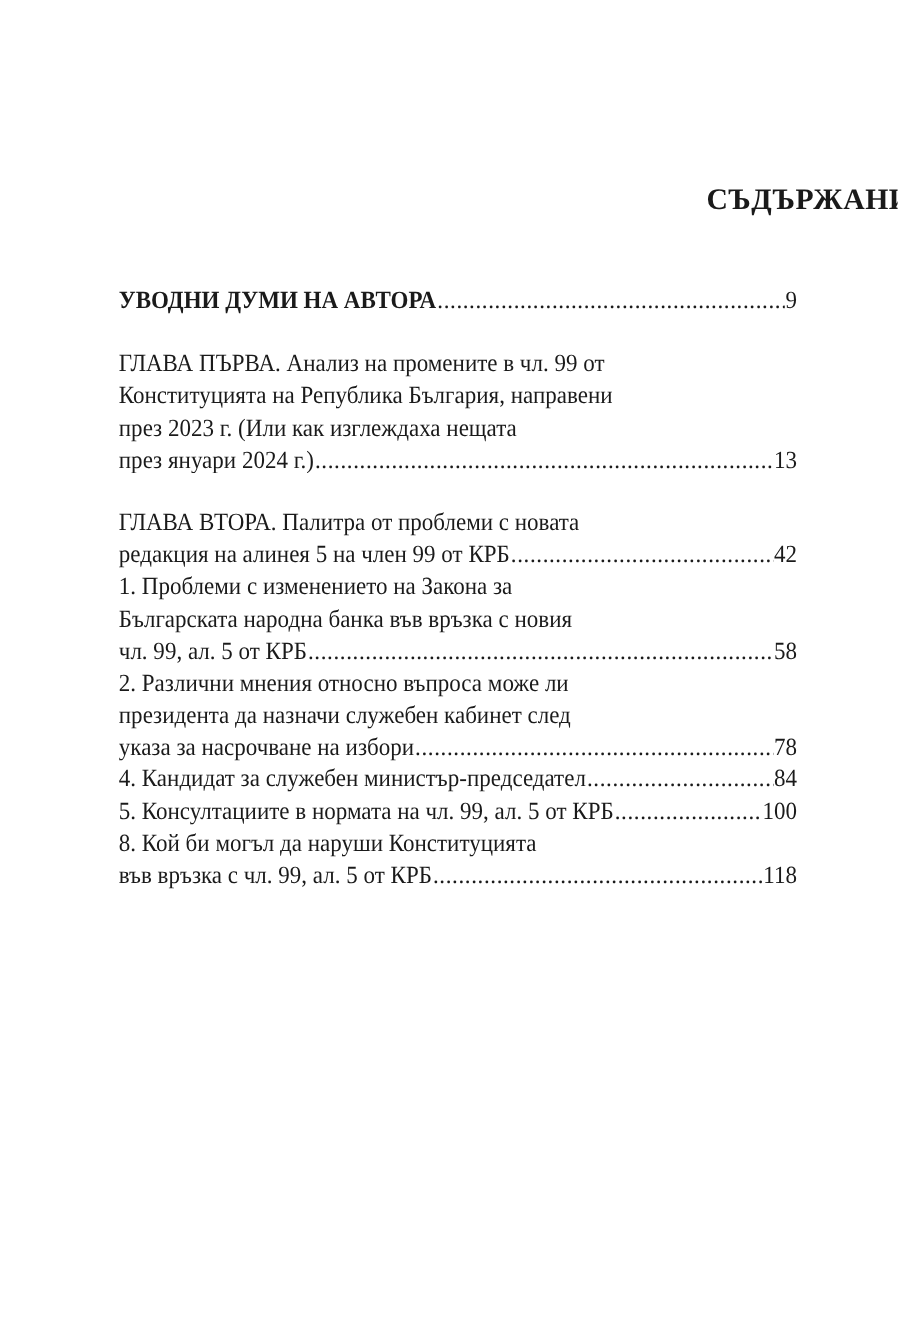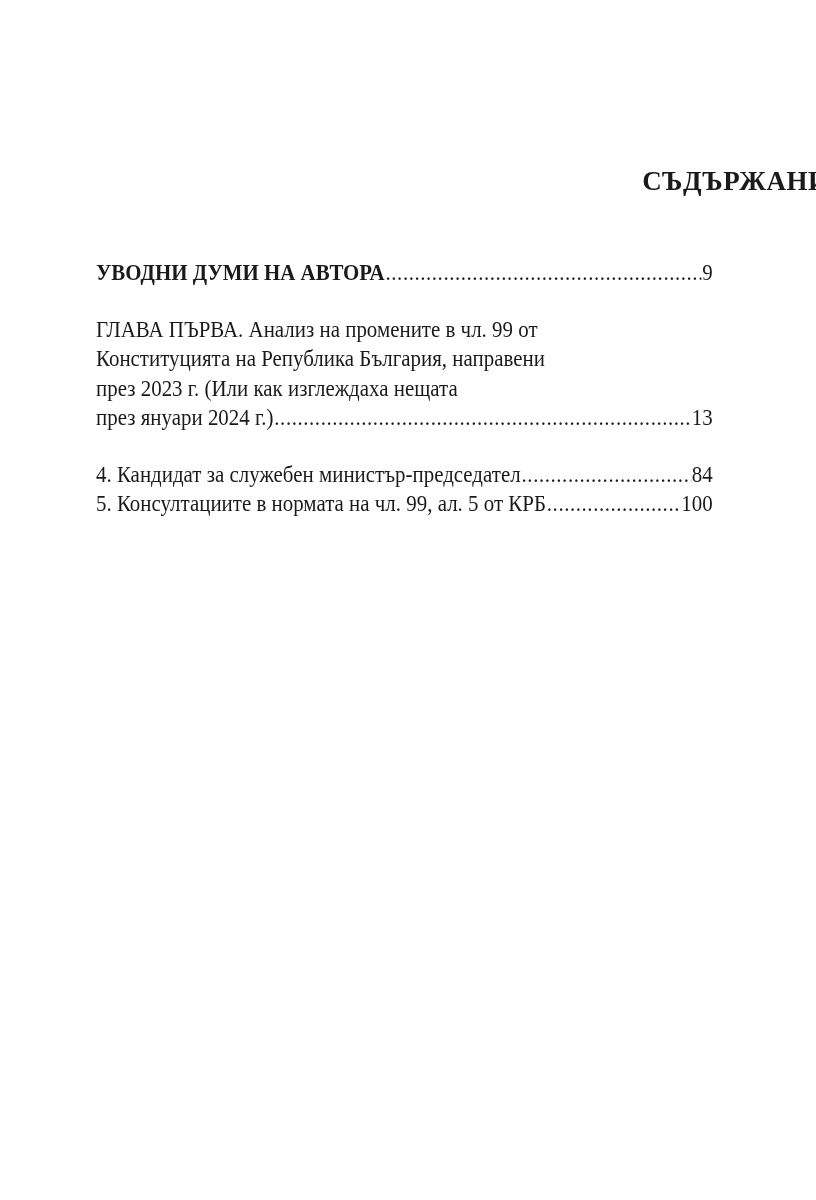--- a/index.html
+++ b/index.html
@@ -1,20 +1,20 @@
 <!DOCTYPE html>
 <html><head>
 <meta charset="utf-8">
 <style>
   html, body { margin: 0; padding: 0; background: #ffffff; }
   body { width: 816px; height: 1200px; position: relative; overflow: hidden;
          font-family: "Liberation Serif", "DejaVu Serif", serif; color: #1a1a1a; }
   .page-title { position: absolute; top: 166px; left: 0; width: 816px; text-align: right;
                 font-weight: bold; font-size: 27px; letter-spacing: 0.5px; padding-left: 32px; }
-  .toc { position: absolute; left: 96px; width: 617px; top: 258px; }
+  .toc { position: absolute; left: 108px; width: 617px; top: 258px; }
   .line { height: 29.2px; line-height: 29.2px; font-size: 22.5px; white-space: nowrap;
           display: flex; align-items: baseline; transform: scaleX(0.93); transform-origin: left; width: 663px; }
   .line .t { flex: 0 0 auto; }
   .line .dots { flex: 1 1 auto; overflow: hidden; white-space: nowrap; margin: 0 1px; }
   .line .dots::before { content: "........................................................................................................................................................"; letter-spacing: 0.6px; }
   .line .pg { flex: 0 0 auto; }
   .bold { font-weight: bold; }
   .gap1 { height: 28px; }
   .gap2 { height: 28px; }
 </style>
@@ -44,25 +44,71 @@
       </div>
       <div class="line">
         <span class="t">през януари 2024 г.)</span>
         <span class="dots" style="font-weight: normal;"></span>
         <span class="pg" style="font-weight: normal;">13</span>
       </div>
     </div>
     <div class="gap2"></div>
     <div>
       <div class="line">
+        <span class="t">ГЛАВА ВТОРА. Палитра от проблеми с новата</span>
+      </div>
+      <div class="line">
+        <span class="t">редакция на алинея 5 на член 99 от КРБ</span>
+        <span class="dots" style="font-weight: normal;"></span>
+        <span class="pg" style="font-weight: normal;">42</span>
+      </div>
+    </div>
+    <div>
+      <div class="line">
+        <span class="t">1. Проблеми с изменението на Закона за</span>
+      </div>
+      <div class="line">
+        <span class="t">Българската народна банка във връзка с новия</span>
+      </div>
+      <div class="line">
+        <span class="t">чл. 99, ал. 5 от КРБ</span>
+        <span class="dots" style="font-weight: normal;"></span>
+        <span class="pg" style="font-weight: normal;">58</span>
+      </div>
+    </div>
+    <div>
+      <div class="line">
+        <span class="t">2. Различни мнения относно въпроса може ли</span>
+      </div>
+      <div class="line">
+        <span class="t">президента да назначи служебен кабинет след</span>
+      </div>
+      <div class="line">
+        <span class="t">указа за насрочване на избори</span>
+        <span class="dots" style="font-weight: normal;"></span>
+        <span class="pg" style="font-weight: normal;">78</span>
+      </div>
+    </div>
+    <div>
+      <div class="line">
         <span class="t">4. Кандидат за служебен министър-председател</span>
         <span class="dots" style="font-weight: normal;"></span>
         <span class="pg" style="font-weight: normal;">84</span>
       </div>
     </div>
     <div>
       <div class="line">
         <span class="t">5. Консултациите в нормата на чл. 99, ал. 5 от КРБ</span>
         <span class="dots" style="font-weight: normal;"></span>
         <span class="pg" style="font-weight: normal;">100</span>
       </div>
     </div>
+    <div>
+      <div class="line">
+        <span class="t">8. Кой би могъл да наруши Конституцията</span>
+      </div>
+      <div class="line">
+        <span class="t">във връзка с чл. 99, ал. 5 от КРБ</span>
+        <span class="dots" style="font-weight: normal;"></span>
+        <span class="pg" style="font-weight: normal;">118</span>
+      </div>
+    </div>
   </div>
 
 </body></html>

